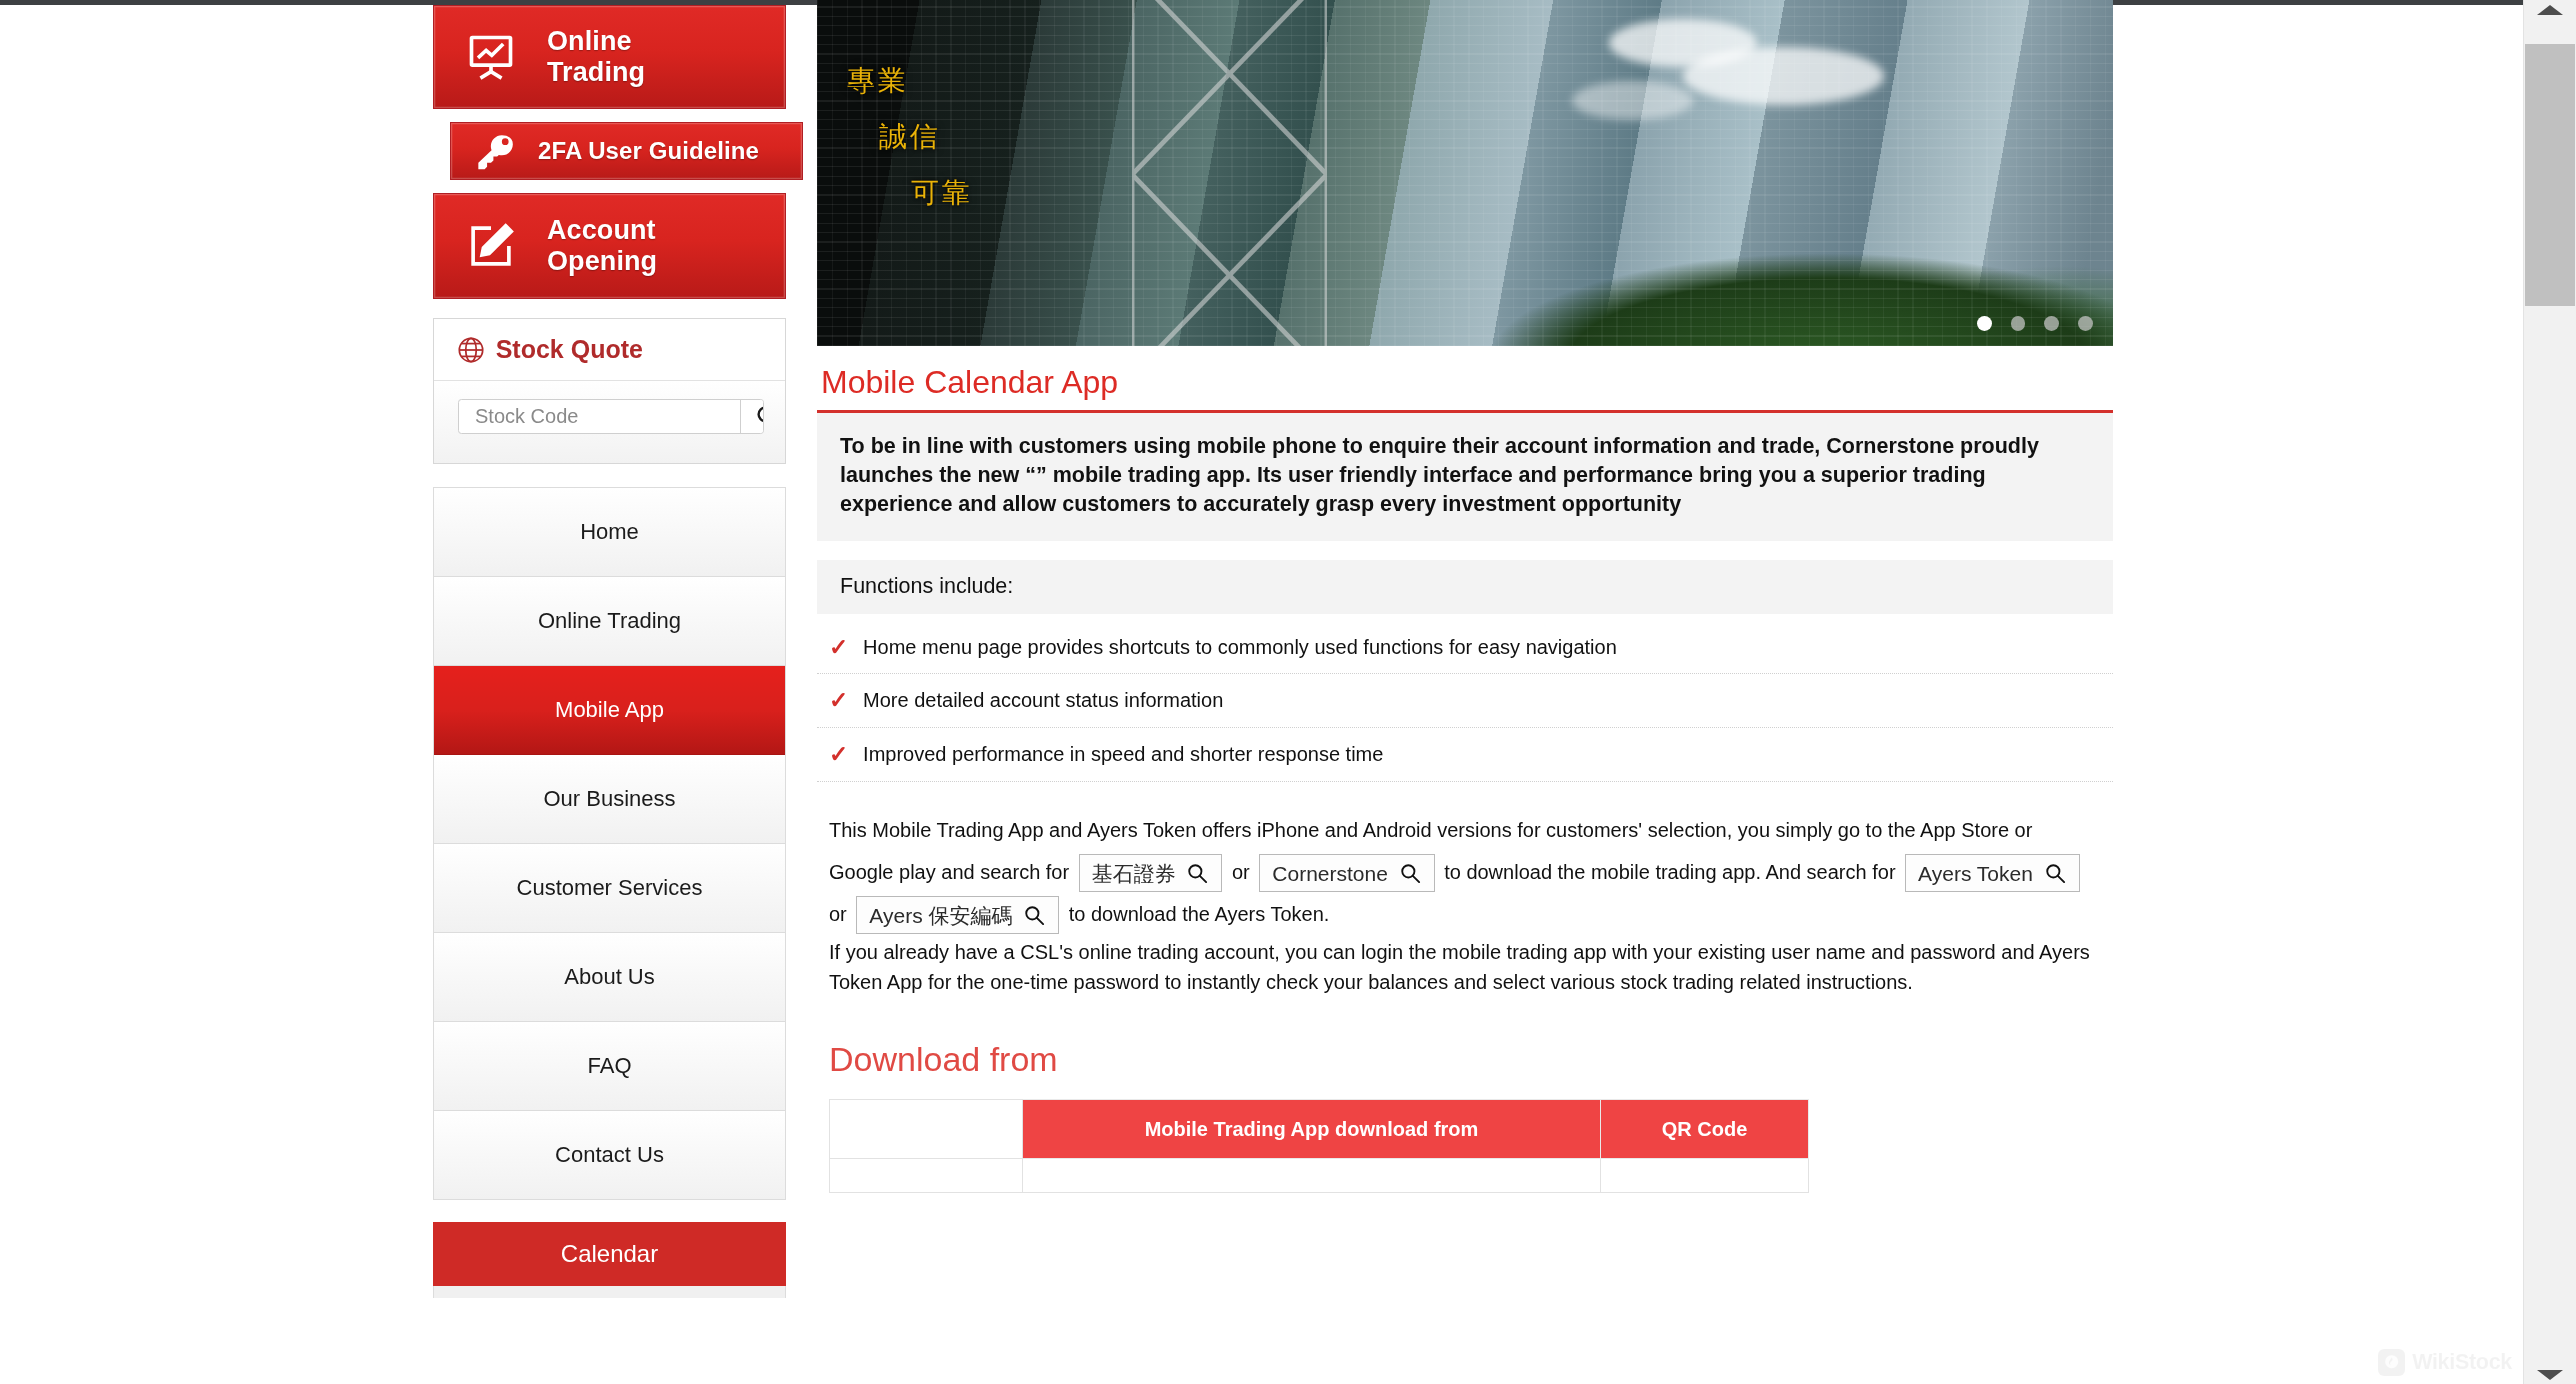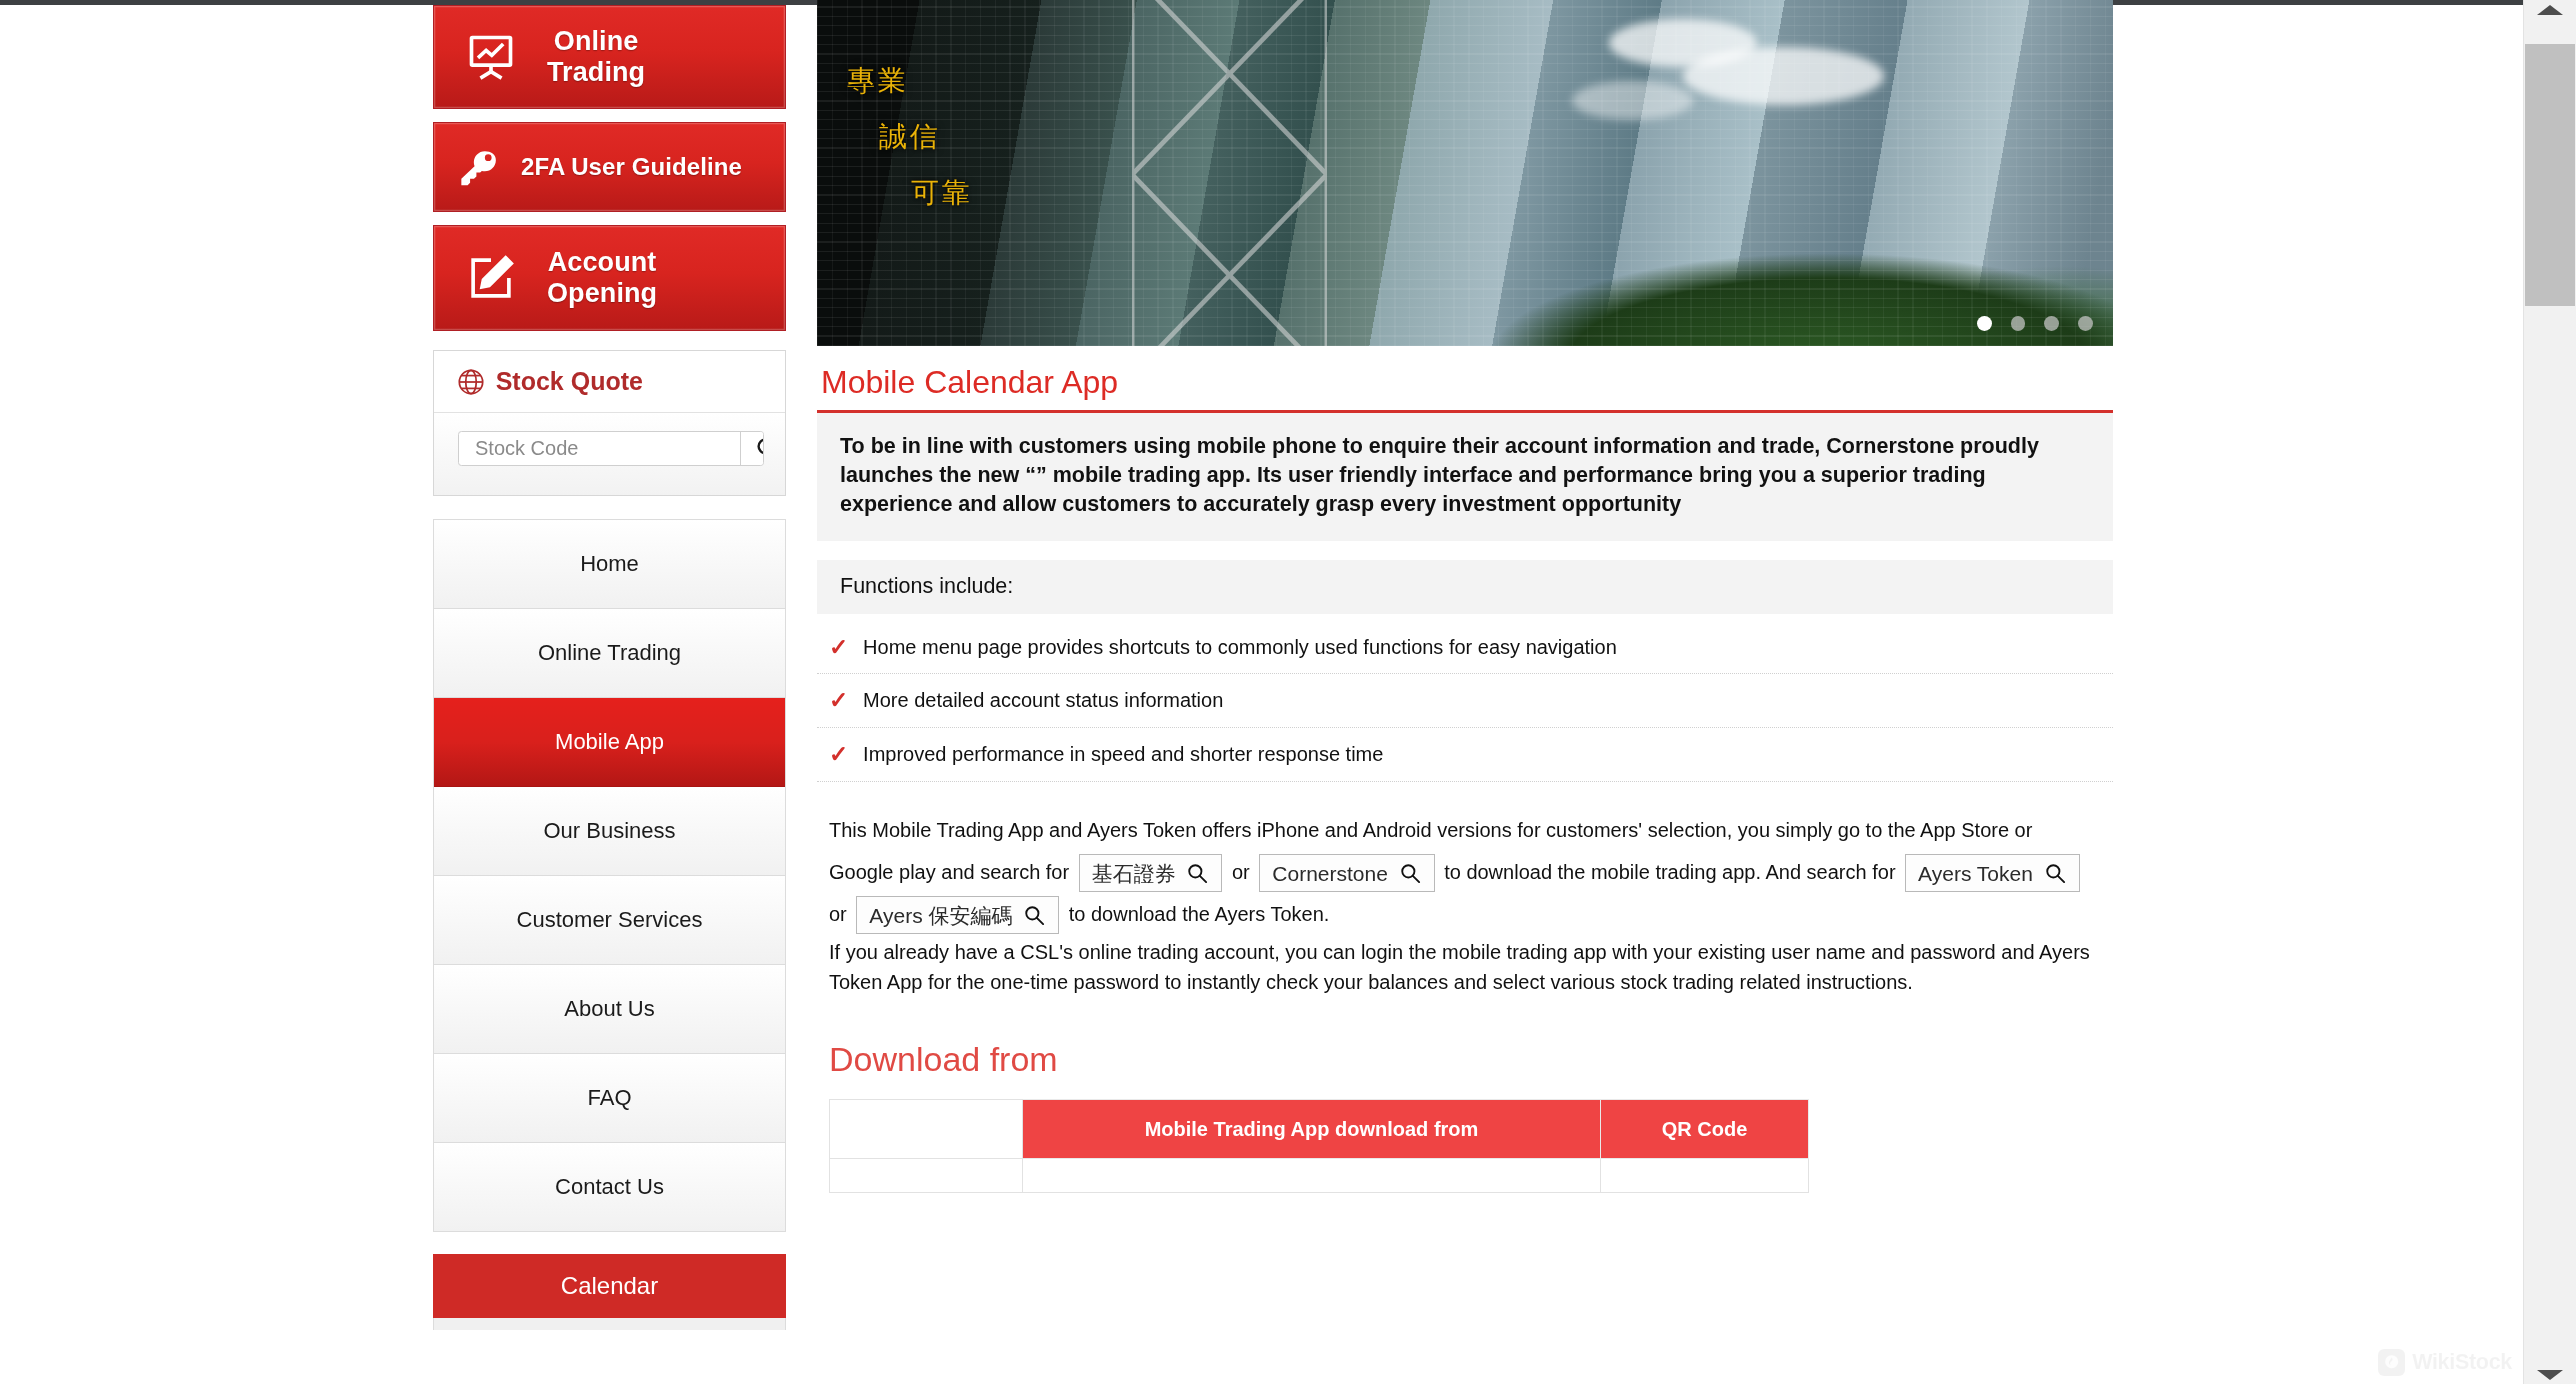--- a/index.html
+++ b/index.html
@@ -52,24 +52,23 @@
     display: flex;
     align-items: center;
     justify-content: center;
   }
   .promo-btn .promo-label {
     font-size: 27px;
     font-weight: bold;
     line-height: 1.15;
     letter-spacing: 0.1px;
     text-shadow: 0 0.7px 1.3px rgba(0,0,0,.3);
-    text-align: center;
   }
   #promo-online   { height: 104px; margin-top: 0px; }
-  #promo-2fa      { height: 90px; margin-top: 13.4px; }
+  #promo-2fa      { height: 58px; margin-top: 13.4px; margin-left: 17px; }
   #promo-2fa .promo-label { font-size: 24px; }
   #promo-2fa .promo-icon { width: 87px; }
   #promo-account  { height: 106px; margin-top: 13.4px; }
 
   
   .quote-card {
     margin-top: 19px;
     width: 353px;
     border: 0.7px solid #d7d7d7;
     background: #ffffff;

